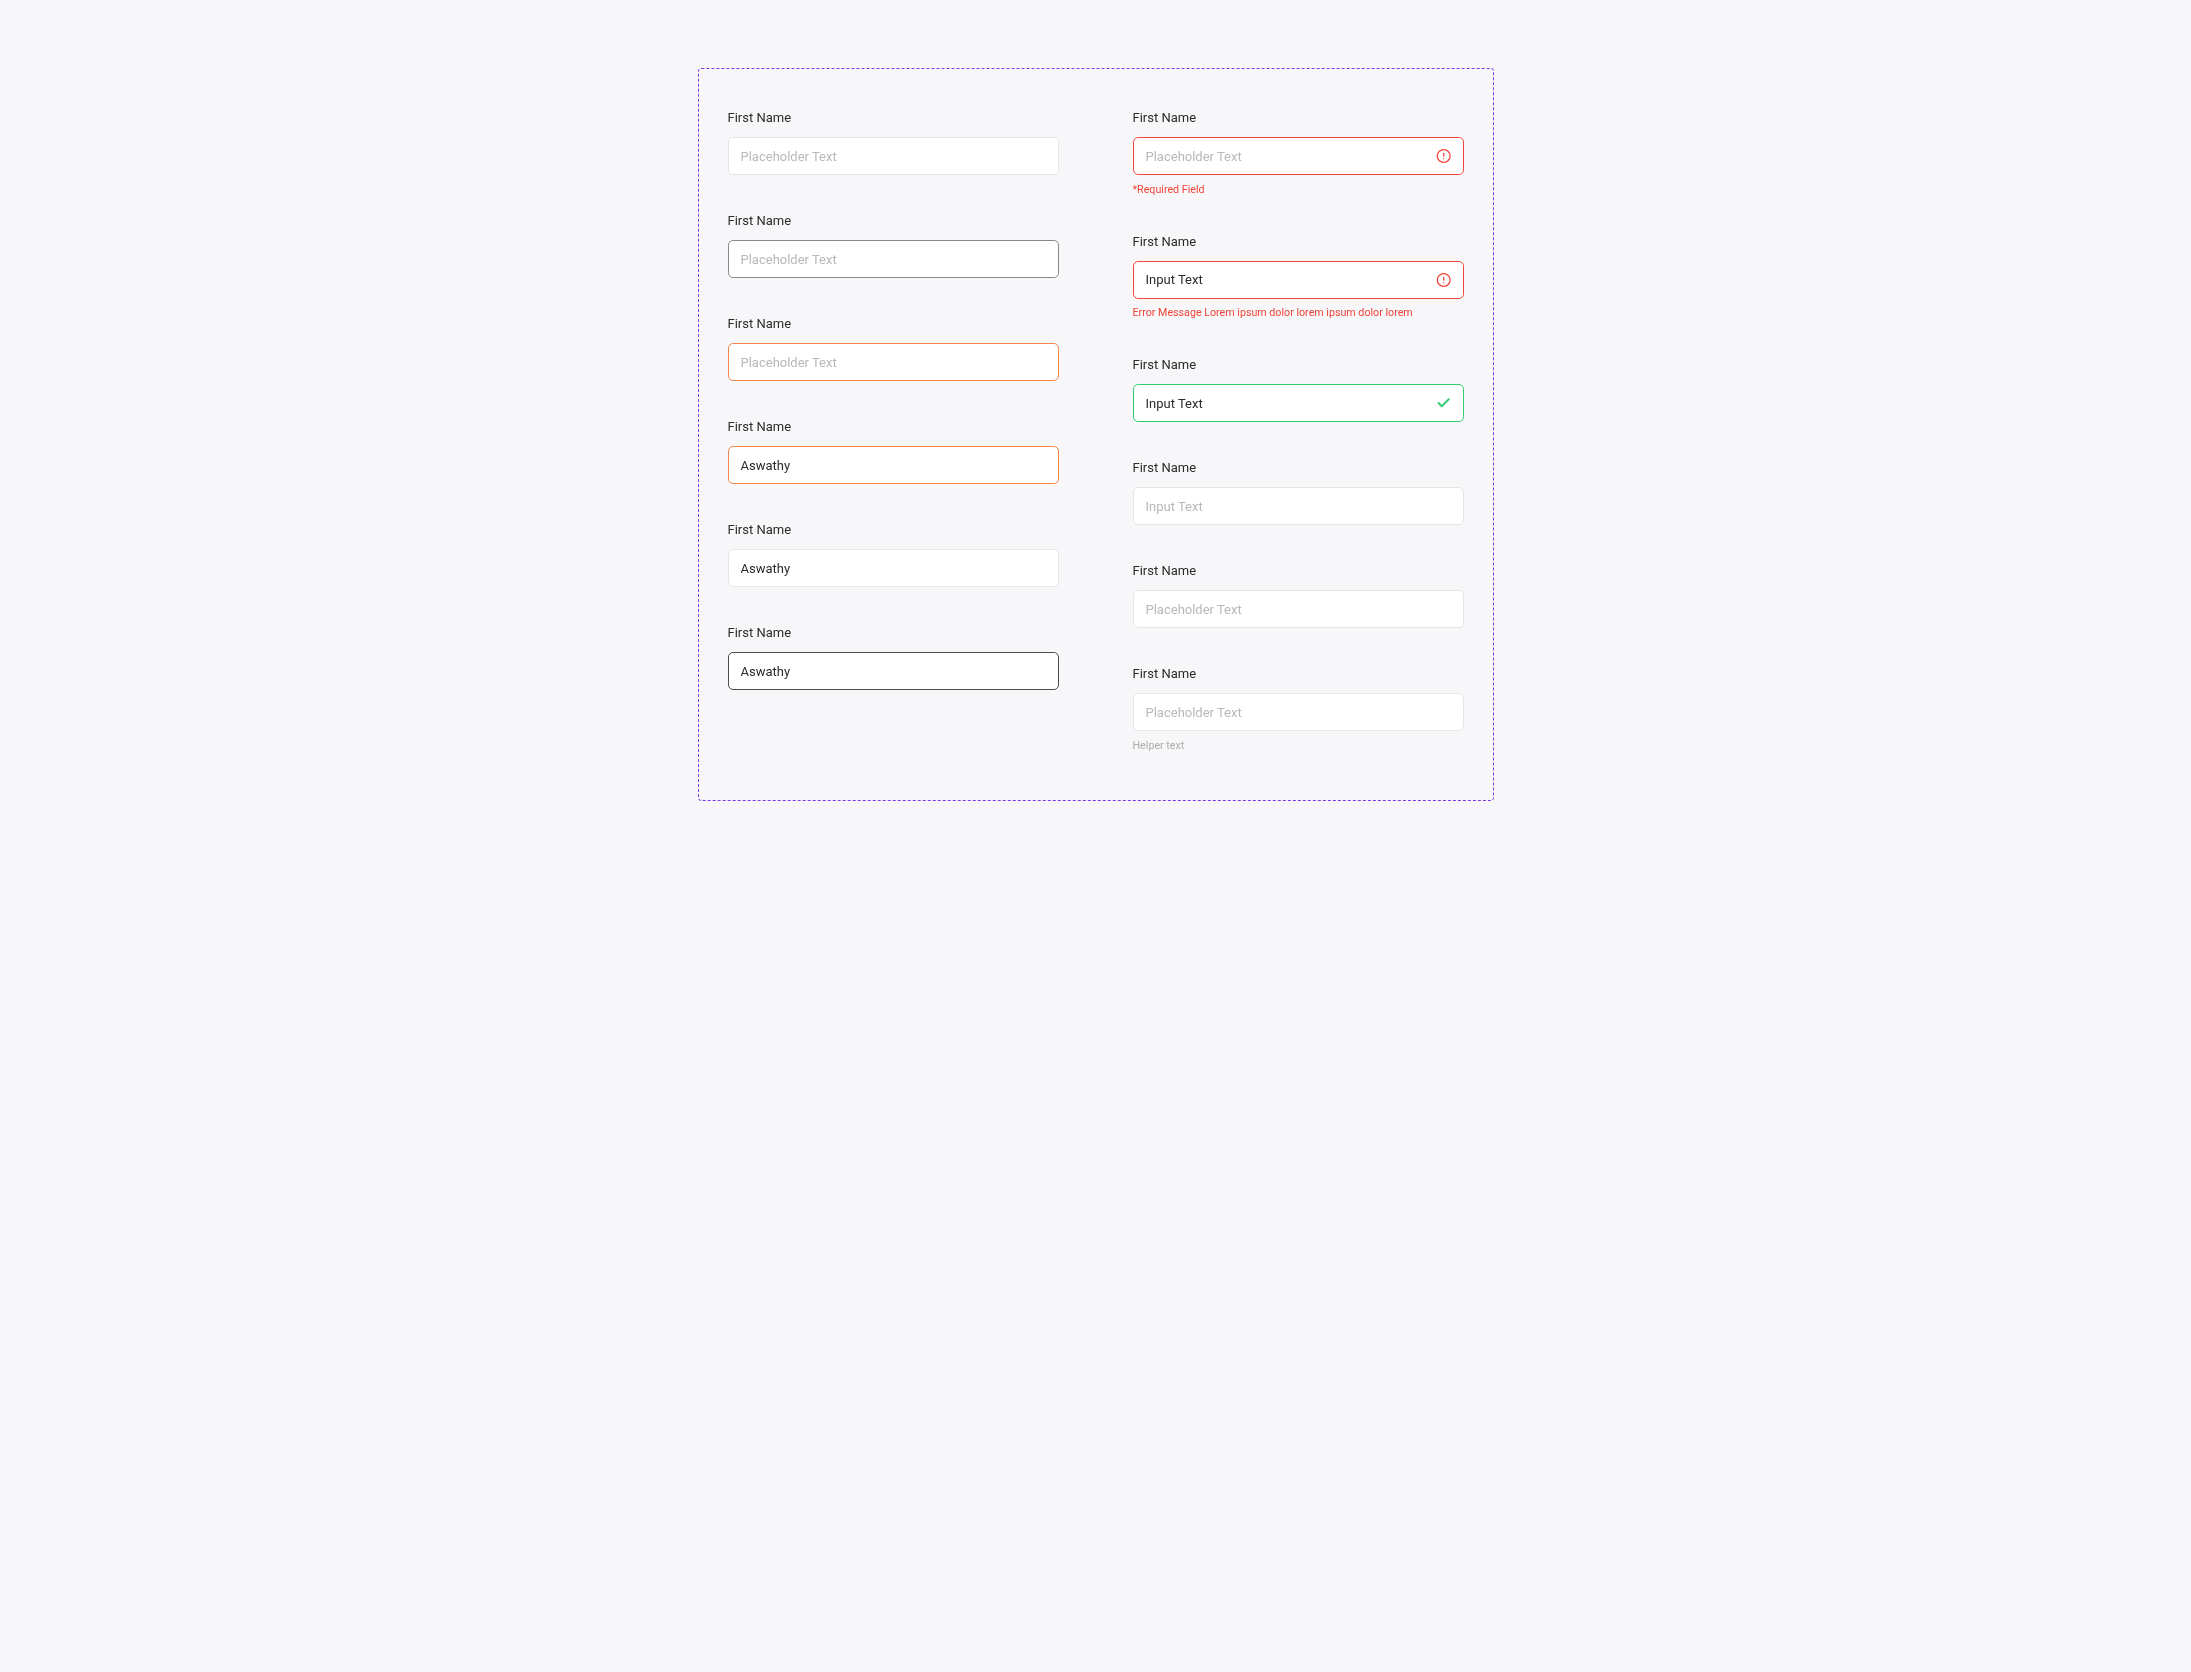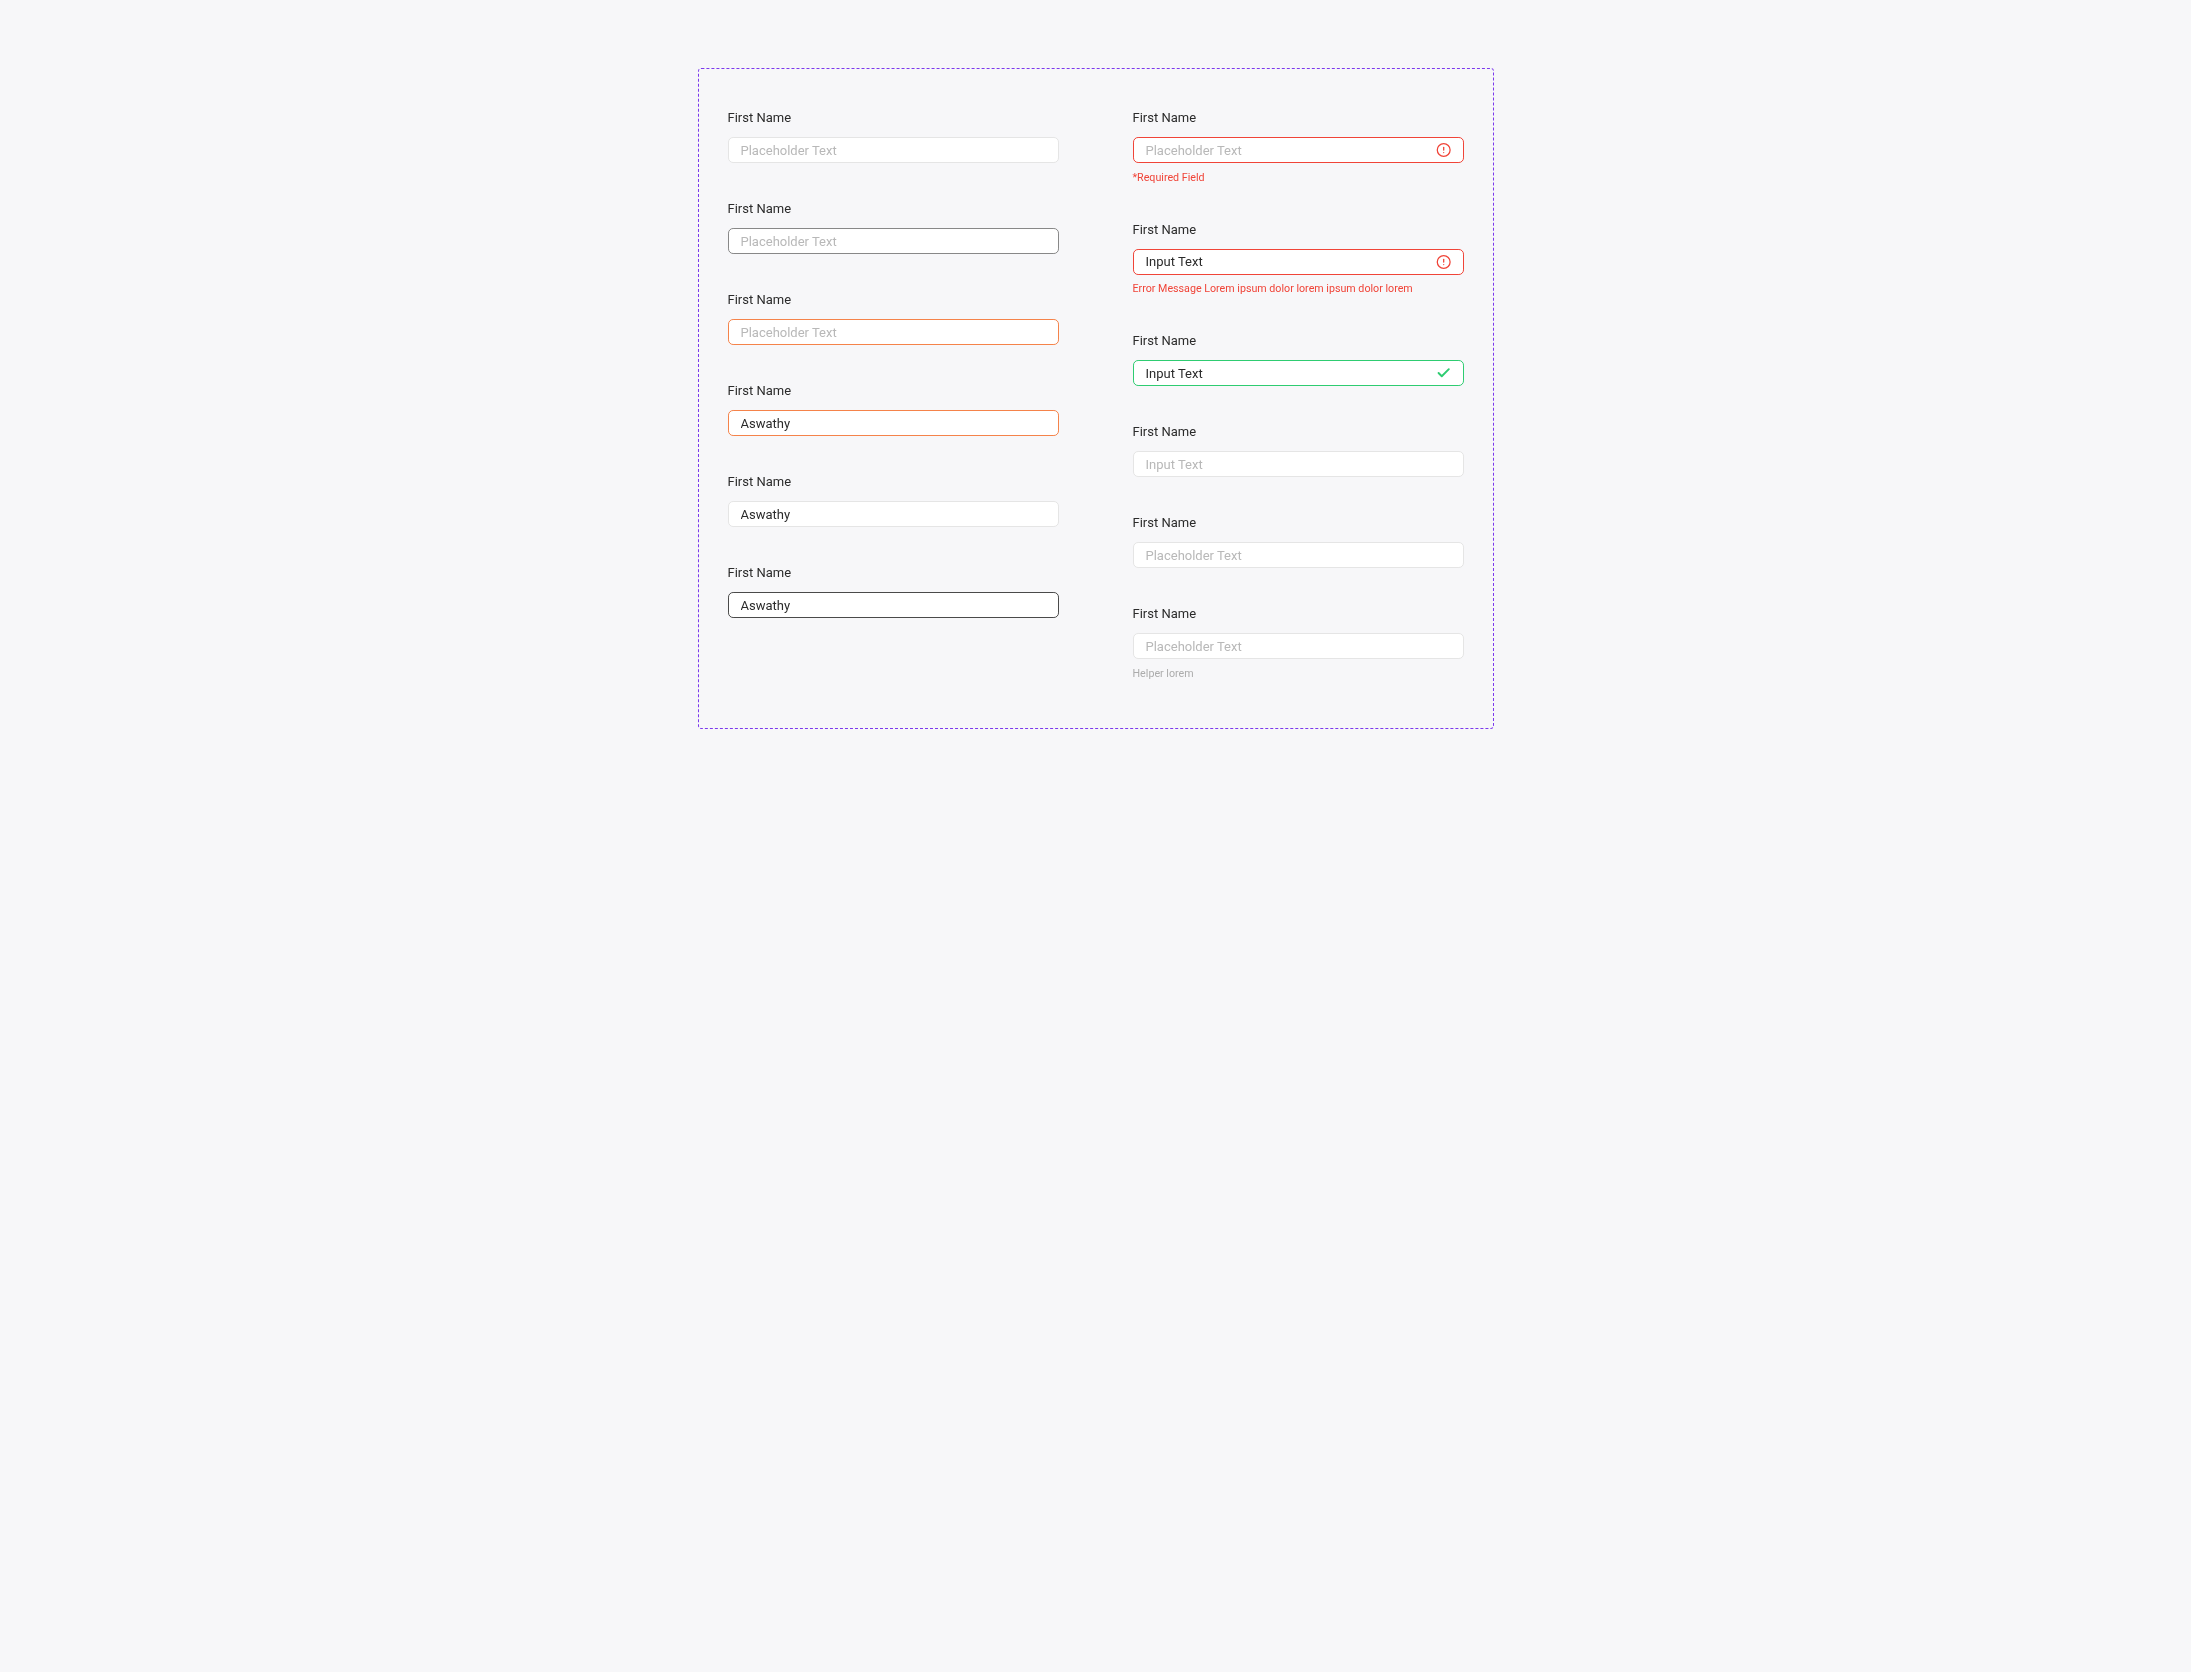--- a/index.html
+++ b/index.html
@@ -45,21 +45,21 @@
       position: relative;
       display: flex;
       align-items: center;
     }
     .input, .input-static {
       width: 100%;
       height: 24px;
       border-radius: 5.1px;
       background: #ffffff;
       border: 0.9px solid #e5e5e5;
-      padding: 12px 12px;
+      padding: 18px 12px;
       font-size: 13px;
       color: #2b2b2b;
       font-family: inherit;
     }
     .input-static {
       display: flex;
       align-items: center;
     }
     .input-static.has-icon {
       padding-right: 34px;
@@ -228,19 +228,19 @@
       <div class="input-wrap">
         <input class="input" type="text" placeholder="Placeholder Text" style="">
       </div>
     </div>
 
     <div class="field">
       <label class="label">First Name</label>
       <div class="input-wrap">
         <input class="input" type="text" placeholder="Placeholder Text" style="">
       </div>
-      <div class="sub helper">Helper lorem</div>
+      <div class="sub helper">Helper text</div>
     </div>
 
   </div>
 
 </div>
 
 
 </body></html>

